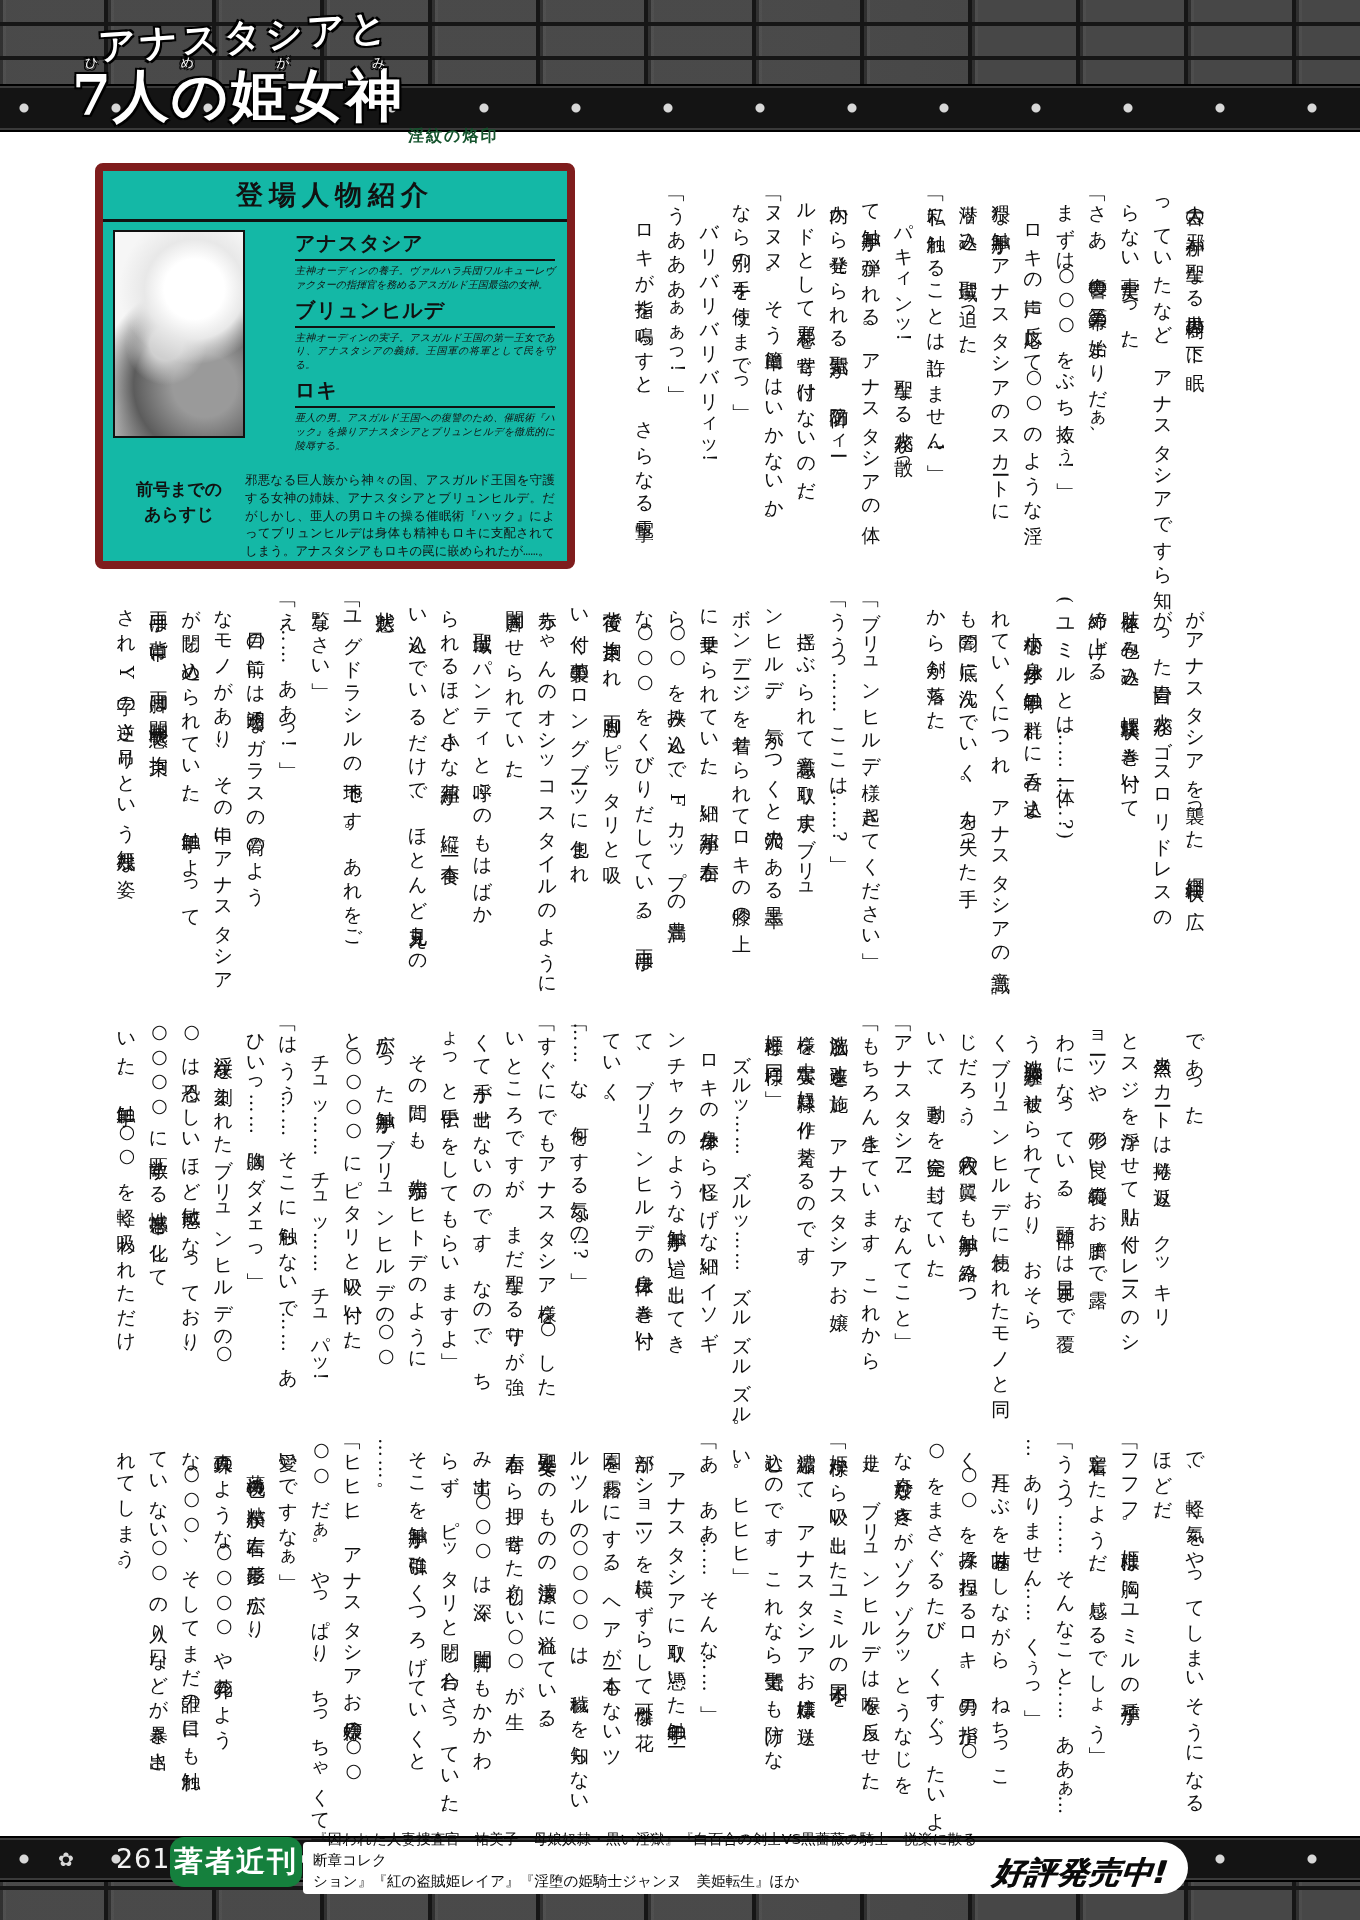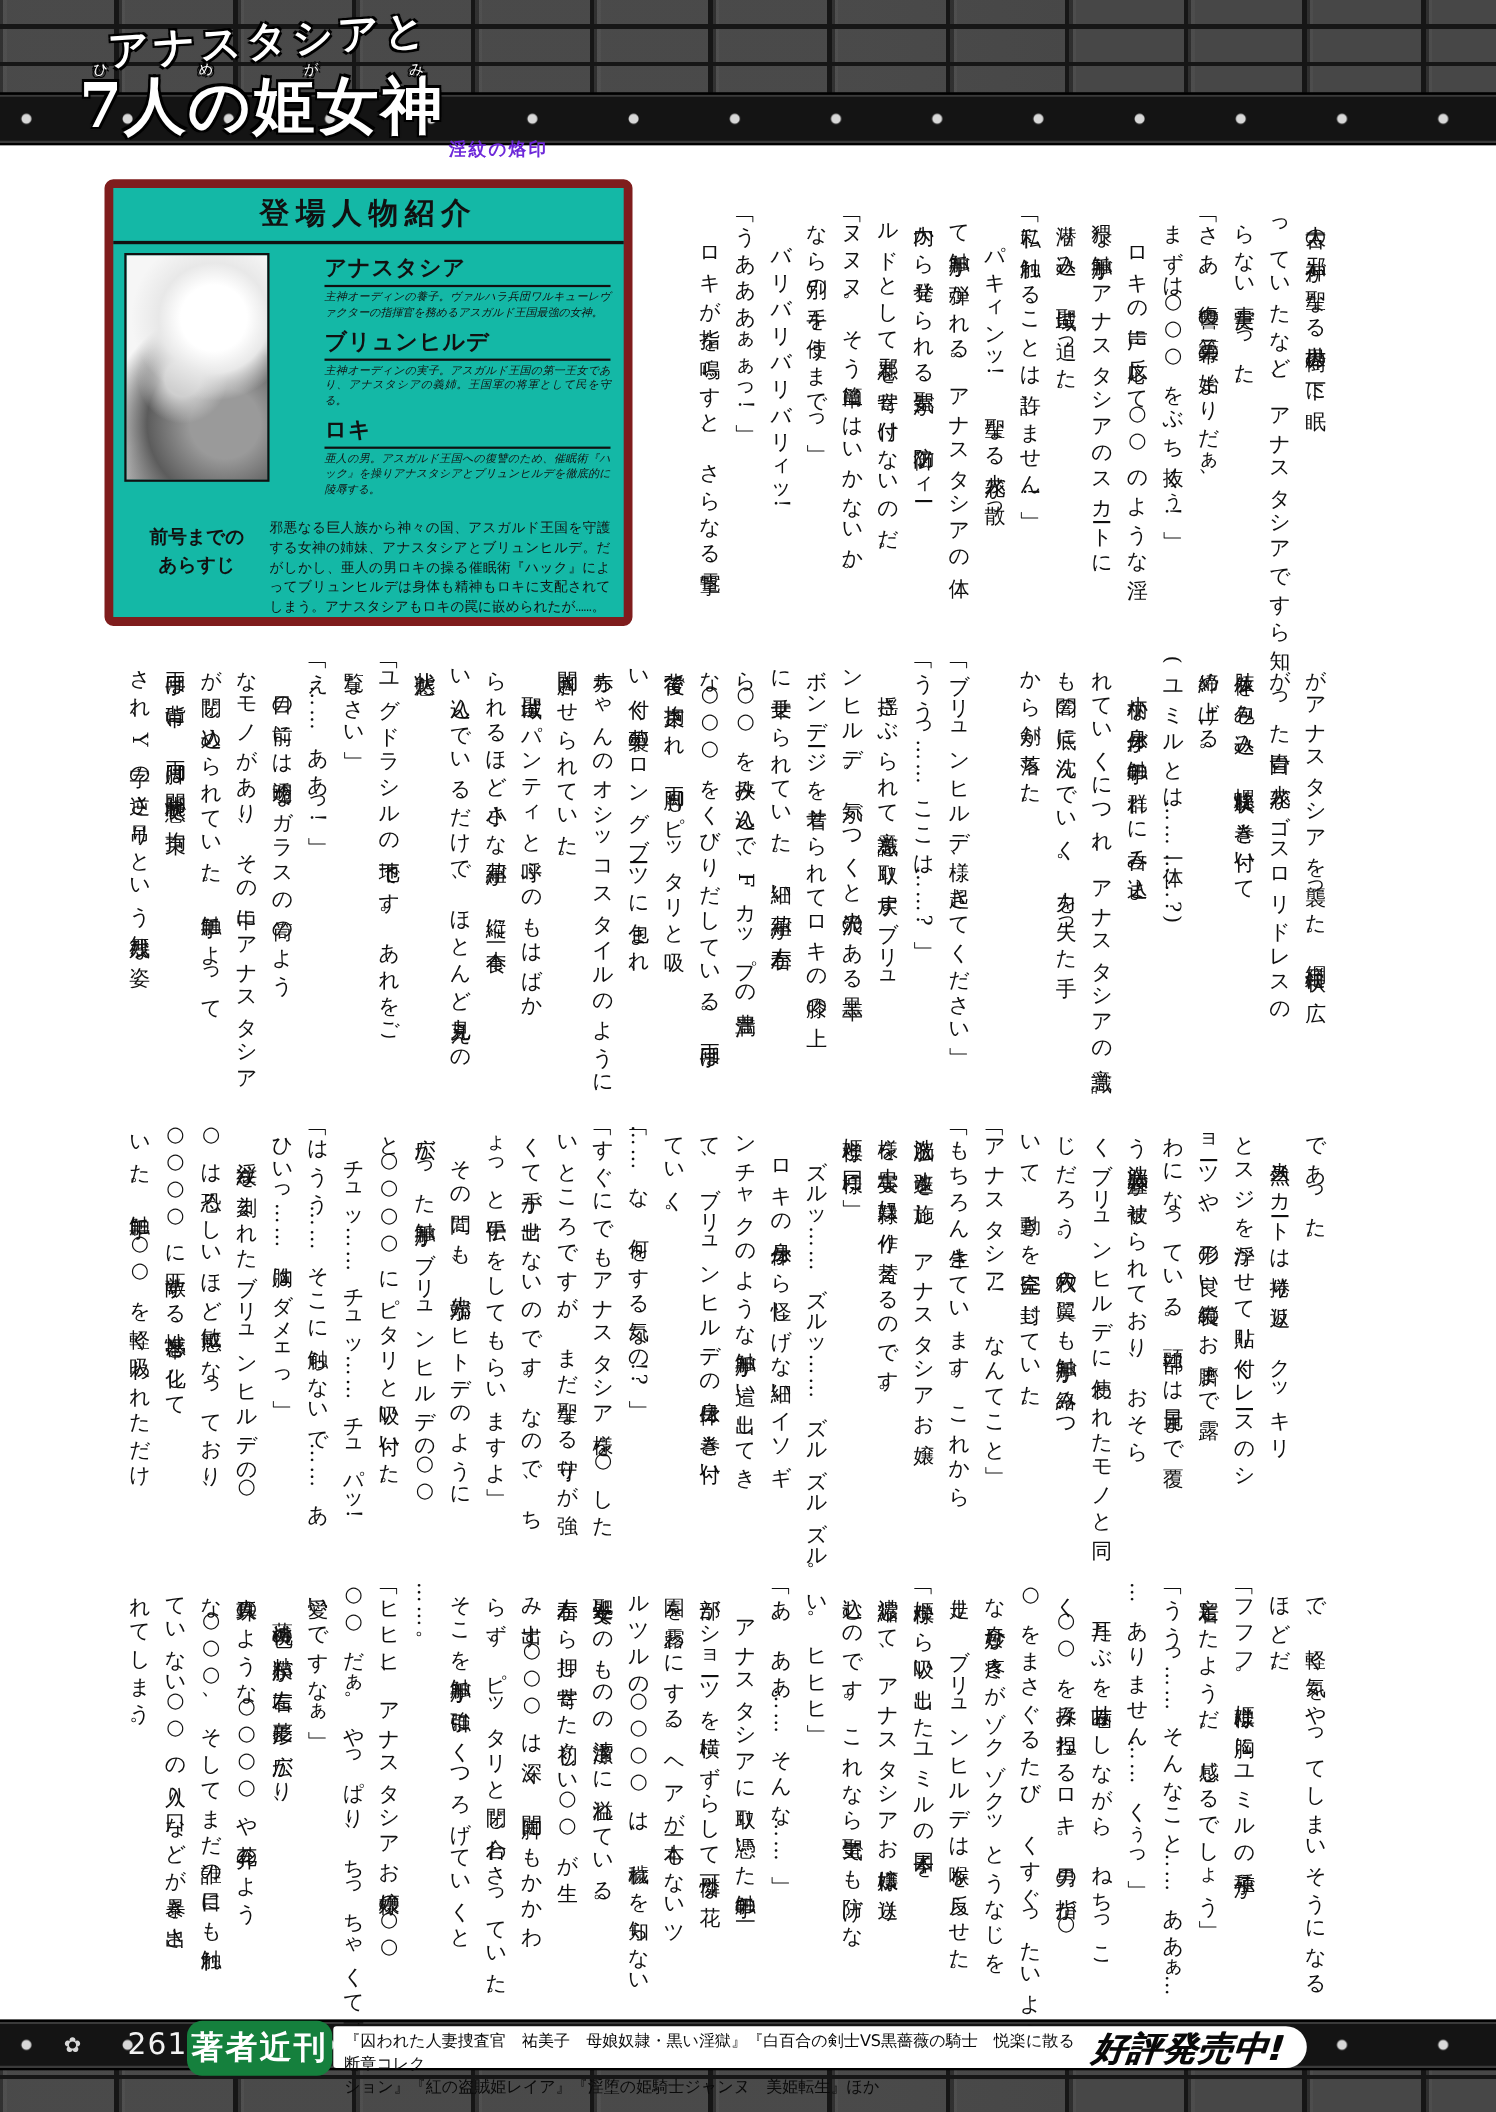--- a/index.html
+++ b/index.html
@@ -24,21 +24,21 @@
     background-size:92px 100%;box-shadow:inset 0 2px 0 #3a3a3a, inset 0 -2px 0 #3a3a3a;}
   #ornament-top{top:84px;}
   #ornament-bottom{top:1836px;height:42px;}
   
   #logo{position:absolute;left:72px;top:12px;z-index:5;color:#fff;
         text-shadow:0 0 3px #000,2px 2px 0 #000,-2px -2px 0 #000,2px -2px 0 #000,-2px 2px 0 #000;}
   #logo .l1{font-size:37px;font-weight:bold;letter-spacing:4px;transform:rotate(-4deg);display:inline-block;margin-left:26px;}
   #logo .l2{font-size:56px;font-weight:bold;letter-spacing:2px;display:block;margin-top:-6px;}
   #logo rt{font-size:13px;letter-spacing:6px;font-weight:normal;}
   #subtitle{position:absolute;left:408px;top:126px;z-index:6;font-size:16px;font-weight:bold;
-            color:#6d28d9;letter-spacing:2px;text-shadow:none;font-family:"DejaVu Serif","Liberation Serif",serif;}
+            color:#14532d;letter-spacing:2px;text-shadow:none;font-family:"DejaVu Serif","Liberation Serif",serif;}
   
   #intro-box{position:absolute;left:95px;top:163px;width:480px;height:406px;background:#14b8a6;
              border:8px solid #7f1d1d;border-radius:8px;z-index:4;box-sizing:border-box;
              font-family:"DejaVu Sans","Liberation Sans",sans-serif;}
   #intro-title{height:48px;line-height:48px;text-align:center;font-size:27px;font-weight:bold;
                letter-spacing:6px;border-bottom:3px solid #111;}
   #intro-body{padding:8px 12px 6px 10px;}
   #intro-row{display:flex;gap:40px;}
   #portrait{width:128px;height:204px;border:2px solid #111;margin-right:10px;flex:none;
     background:
@@ -63,22 +63,22 @@
   #band3{top:1020px;height:394px;}
   #band4{top:1438px;height:396px;}
   
   #page-num-group{position:absolute;left:58px;top:1843px;z-index:7;display:flex;align-items:center;gap:5px;}
   #page-num-group .flower{color:#d8d8d8;font-size:19px;}
   #page-number{color:#f2f2f2;font-size:27px;font-family:"DejaVu Sans","Liberation Sans",sans-serif;letter-spacing:1px;margin-left:37px;}
   #recent-pill{position:absolute;left:170px;top:1837px;width:132px;height:50px;z-index:7;
                background:#15803d;border-radius:14px;display:flex;align-items:center;justify-content:center;}
   #recent-pill span{color:#fff;font-size:29px;font-weight:bold;letter-spacing:2px;
                     font-family:"DejaVu Sans","Liberation Sans",sans-serif;}
-  #titles-box{position:absolute;left:303px;top:1842px;width:885px;height:38px;z-index:7;background:#fff;
-              border-radius:4px 26px 26px 4px;display:flex;align-items:flex-start;box-sizing:border-box;
+  #titles-box{position:absolute;left:303px;top:1842px;width:885px;height:52px;z-index:7;background:#fff;
+              border-radius:4px 26px 26px 4px;display:flex;align-items:flex-end;box-sizing:border-box;
               font-family:"DejaVu Sans","Liberation Sans",sans-serif;}
   #titles-text{flex:1;padding:3px 4px 3px 10px;font-size:14.6px;line-height:1.45;color:#0a0a0a;font-weight:500;}
   #sale-badge{flex:none;padding:0 20px 0 4px;font-size:31px;font-weight:bold;font-style:italic;
               letter-spacing:1px;color:#0a0a0a;transform:skewX(-6deg);
               text-shadow:1px 0 #0a0a0a;}
 </style>
 </head>
 <body>
 
 <div id="page">

